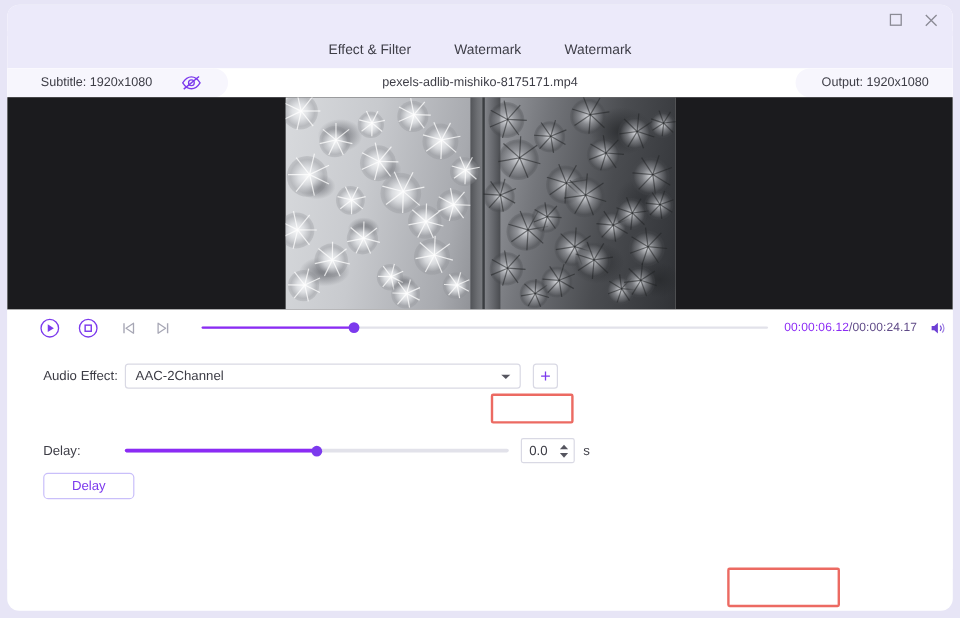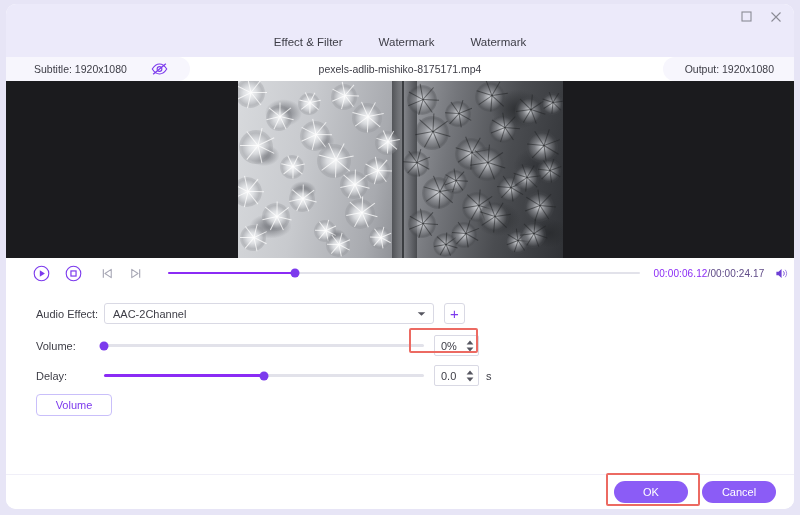--- a/index.html
+++ b/index.html
@@ -752,40 +752,20 @@
             <svg width="9" height="6" viewBox="0 0 10 6">
               <path d="M0.8 1 L5 5 L9.2 1 Z" fill="#55555f"></path>
             </svg>
           </span>
         </div>
         <div class="plusbtn">
           <span>+</span>
         </div>
       </div>
 
-      <div class="row" style="left:30px; top:47px;">
-        <span class="rowlabel">Volume:</span>
-        <div class="slider-wrap" style="width:320px">
-          <div class="s-track">
-            <div class="s-fill" id="volFill" style="width: 0%;"></div>
-            <div class="s-thumb" id="volThumb" style="left: 0%;"></div>
-          </div>
-        </div>
-        <div class="spinner" style="margin-left:10px">
-          <span>0%</span>
-          <span class="steppers">
-            <svg width="8" height="5" viewBox="0 0 8 5">
-                <path d="M4 0.6 L7.4 4.4 L0.6 4.4 Z" fill="#55555f"></path>
-              </svg>
-            <svg width="8" height="5" viewBox="0 0 8 5">
-                <path d="M4 4.4 L0.6 0.6 L7.4 0.6 Z" fill="#55555f"></path>
-              </svg>
-          </span>
-        </div>
-      </div>
 
       <div class="row" style="left:30px; top:77px;">
         <span class="rowlabel">Delay:</span>
         <div class="slider-wrap" style="width:320px">
           <div class="s-track">
             <div class="s-fill" id="delFill" style="width: 50%;"></div>
             <div class="s-thumb" id="delThumb" style="left: 50%;"></div>
           </div>
         </div>
         <div class="spinner" style="margin-left:10px">
@@ -797,26 +777,22 @@
             <svg width="8" height="5" viewBox="0 0 8 5">
                 <path d="M4 4.4 L0.6 0.6 L7.4 0.6 Z" fill="#55555f"></path>
               </svg>
           </span>
         </div>
         <span class="unit">s</span>
       </div>
 
       <div class="row" style="left:30px; top:106px;">
         <div class="resetbtn">
-          <span>Volume</span>
+          <span>Delay</span>
         </div>
       </div>
     </div>
 
-    <div class="footer">
-      <button class="btn-primary">OK</button>
-      <button class="btn-secondary">Cancel</button>
-    </div>
   </div>
 
   <div class="annot" style="left:409px; top:328px; width:69px; height:25px;"></div>
   <div class="annot" style="left:606px; top:473px; width:94px; height:33px;"></div>
 </div>
 
 </body></html>

